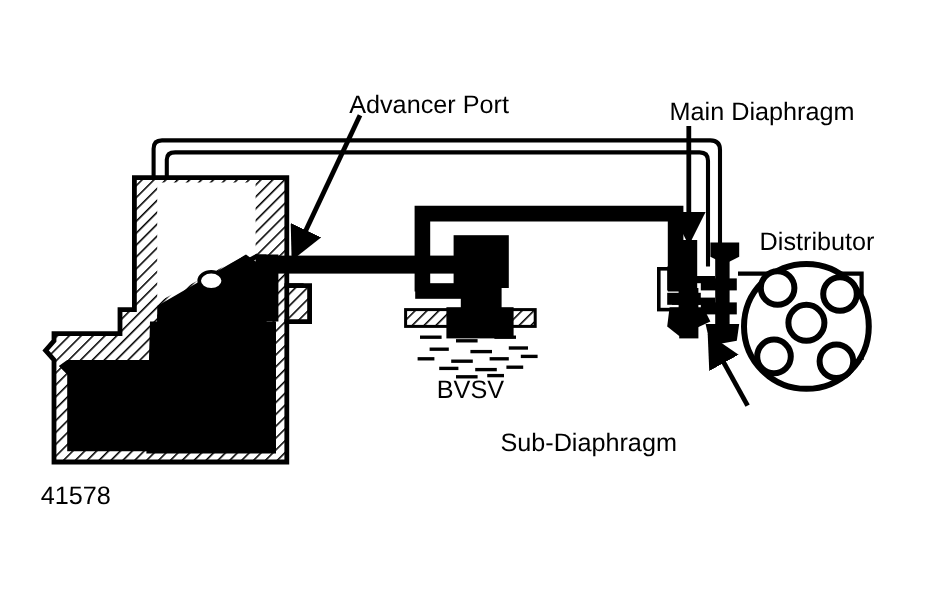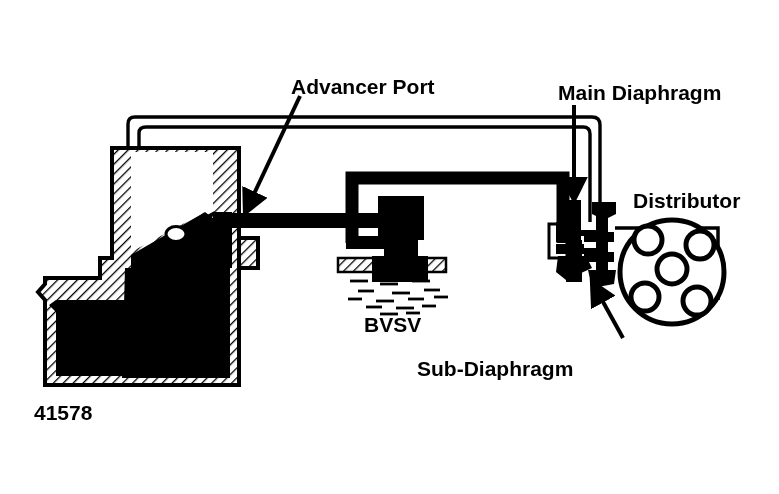--- a/index.html
+++ b/index.html
@@ -10,21 +10,20 @@
   }
   body {
     font-family: "Liberation Sans", sans-serif;
   }
   #figure-root {
     position: relative;
     width: 779px;
     height: 428px;
     background: #ffffff;
     overflow: hidden;
-    font-weight: bold;
   }
   #diagram-svg {
     position: absolute;
     left: 0;
     top: 0;
     width: 779px;
     height: 494px;
   }
   .dlabel {
     font-family: "Liberation Sans", sans-serif;

